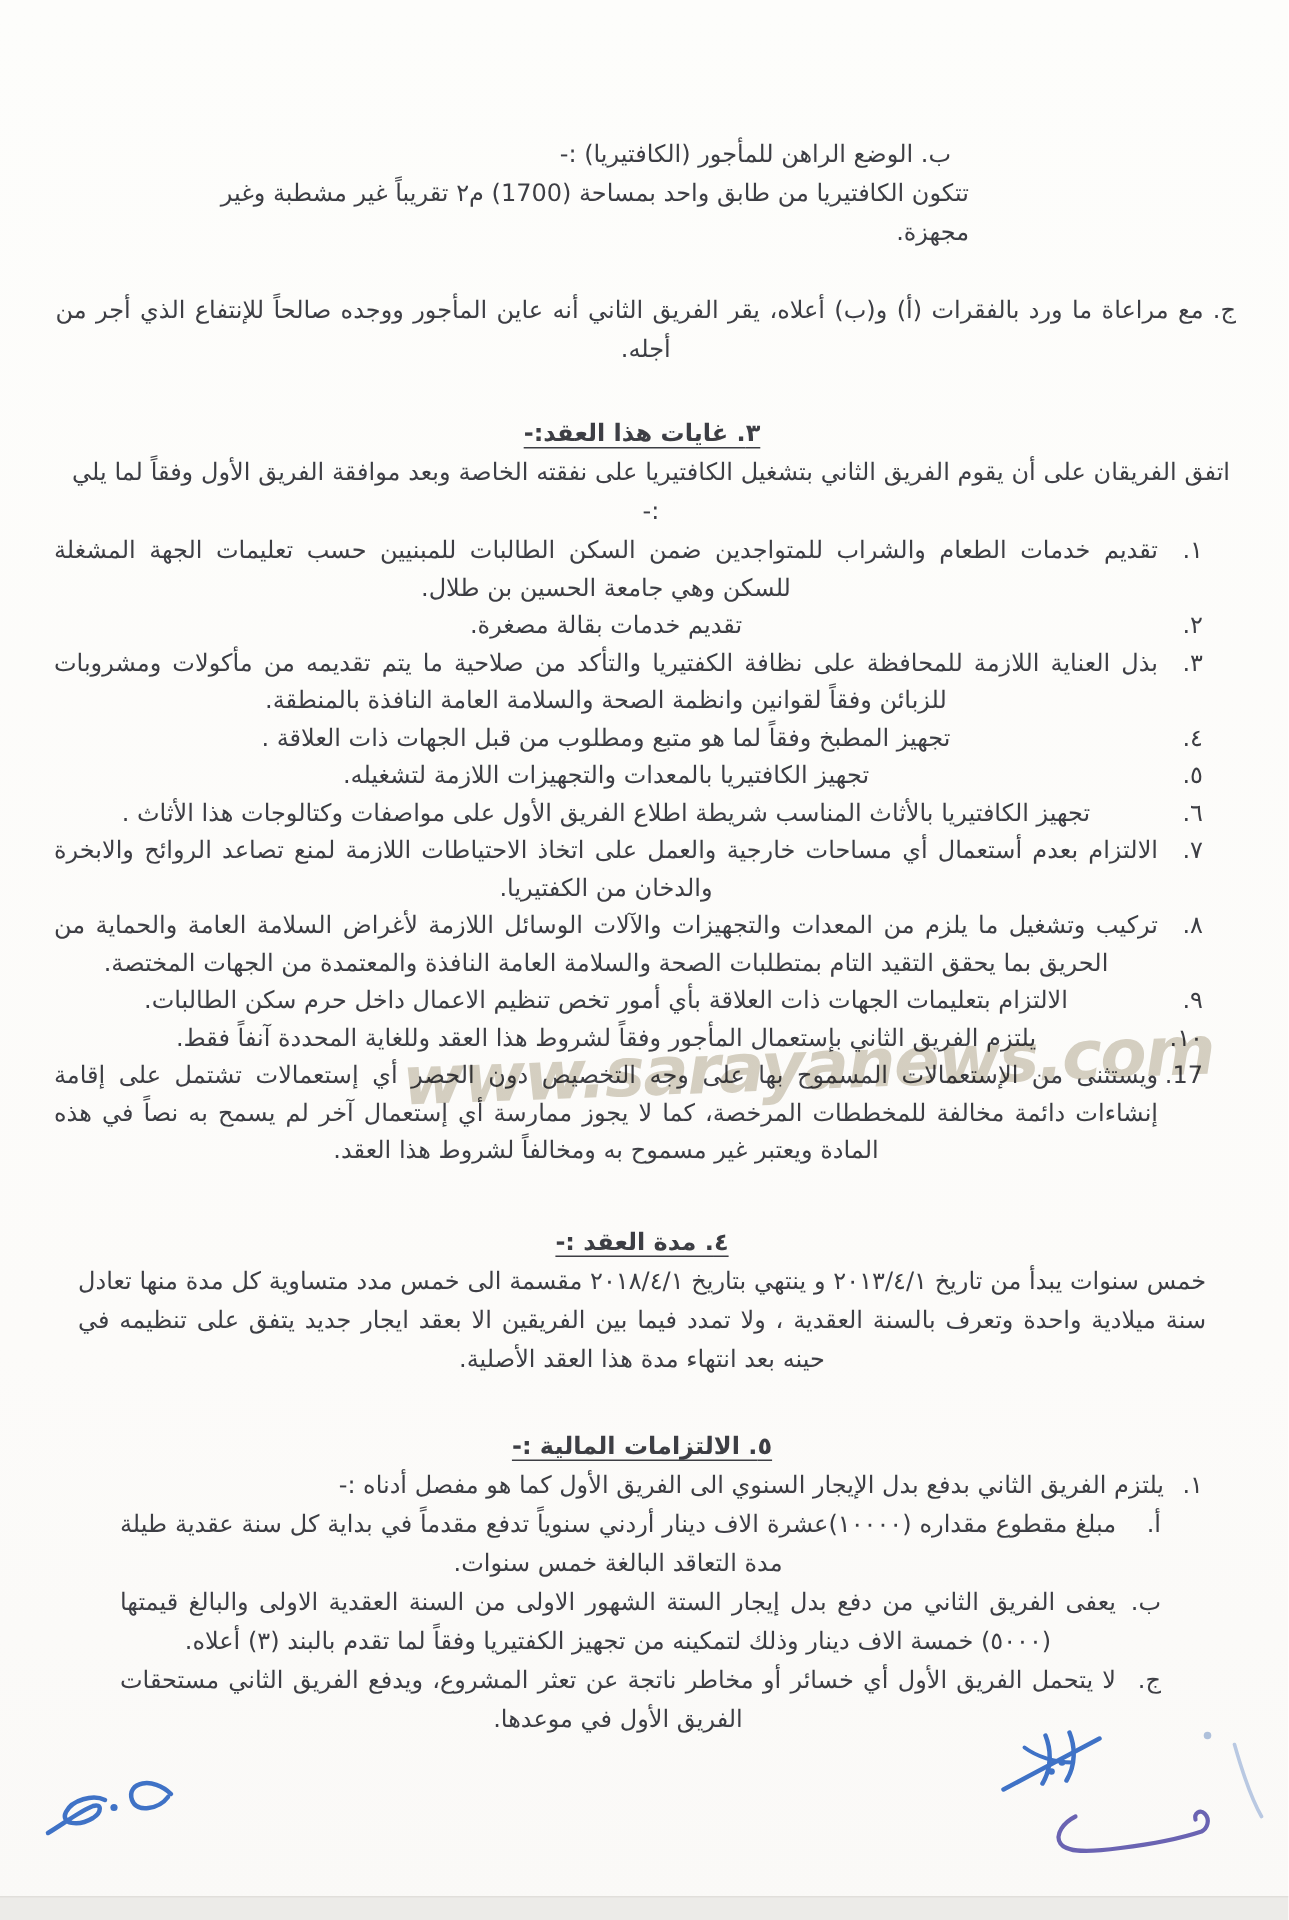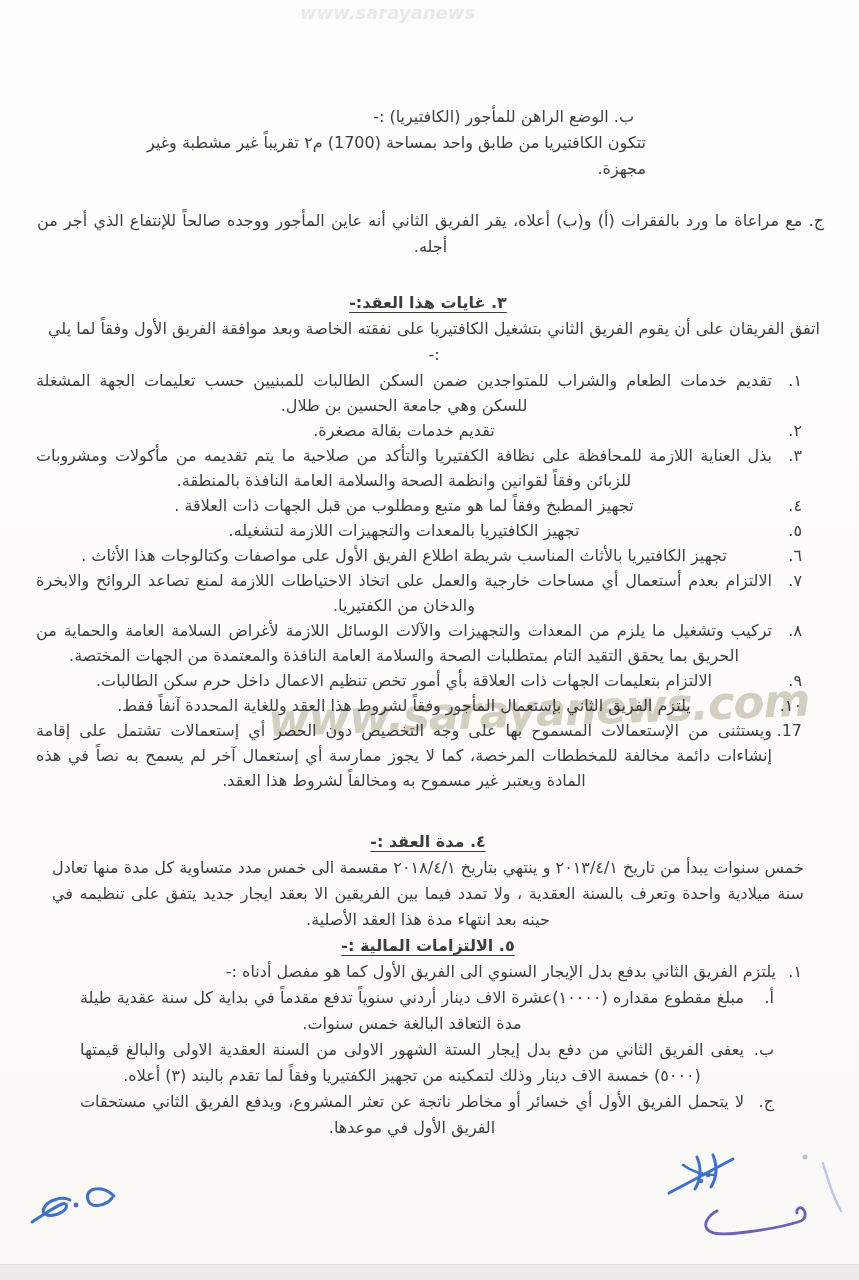--- a/index.html
+++ b/index.html
@@ -17,35 +17,35 @@
     color:#3d3e44;
     font-size:16px;
     line-height:26px;
     box-sizing:border-box;
     padding:90px 25px 0 22px;
   }
   .para{margin:0;}
   .just{text-align:justify;text-align-last:center;}
   .rt{text-align:right;}
   
-  .clause-b{margin-left:80px;margin-right:200px;margin-top:14px;}
+  .clause-b{margin-left:80px;margin-right:200px;}
   .clause-b .l2{margin-right:-12px;}
   
   .clause-j{margin-top:26px;margin-right:10px;margin-left:15px;}
   
   .sec-title{
     font-weight:bold;
     text-decoration:underline;
     text-underline-offset:4px;
     margin:0;
     text-align:center;
   }
   .t3{margin-top:30px;}
   .t4{margin-top:36px;}
-  .t5{}
+  .t5{margin-top:32px;}
   .sec-intro{margin-right:14px;margin-left:26px;}
   
   .items{margin-top:0;line-height:25px;}
   .item{display:flex;margin:0 32px 0 14px;}
   .item .num{min-width:30px;flex:0 0 auto;text-align:right;}
   .item .txt{flex:1 1 auto;}
   .item .txt.ml{text-align:justify;text-align-last:center;}
   .item .txt.sl{text-align:center;}
   .sec4-body{margin-top:0;margin-right:30px;margin-left:30px;}
   
@@ -172,21 +172,20 @@
         <span class="num">ب.</span>
         <span class="txt">يعفى الفريق الثاني من دفع بدل إيجار الستة الشهور الاولى من السنة العقدية الاولى والبالغ قيمتها (٥٠٠٠) خمسة الاف دينار وذلك لتمكينه من تجهيز الكفتيريا وفقاً لما تقدم بالبند (٣) أعلاه.</span>
       </div>
     <div class="subitem">
         <span class="num">ج.</span>
         <span class="txt">لا يتحمل الفريق الأول أي خسائر أو مخاطر ناتجة عن تعثر المشروع، ويدفع الفريق الثاني مستحقات الفريق الأول في موعدها.</span>
       </div>
   </div>
 
 
-  <div class="wm-top">www.sarayanews</div>
   <div class="wm-mid">www.sarayanews.com</div>
 
   <div class="sig sig-left">
     <svg width="110" height="70" viewBox="0 0 110 70" fill="none" xmlns="http://www.w3.org/2000/svg">
       <path d="M96 18 C84 6, 66 10, 70 22 C73 31, 88 28, 94 20" stroke="#3f72c6" stroke-width="3" stroke-linecap="round" fill="none"></path>
       <circle cx="58" cy="27" r="2.4" fill="#3f72c6"></circle>
       <path d="M52 22 C44 18, 30 22, 26 30 C22 38, 34 40, 44 34 C50 30, 50 24, 44 26 C36 29, 24 38, 14 44" stroke="#3f72c6" stroke-width="3" stroke-linecap="round" fill="none"></path>
     </svg>
   </div>
 

